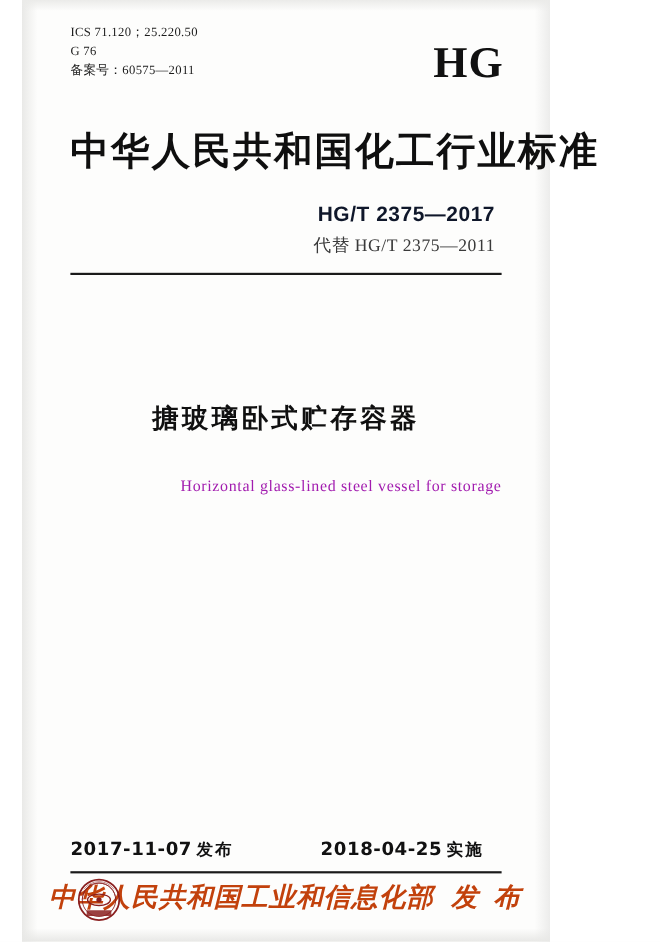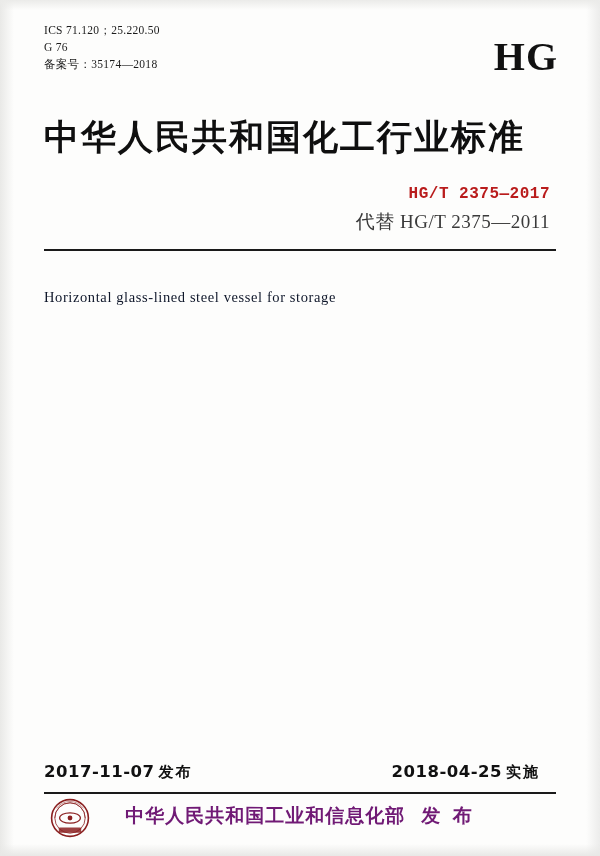--- a/index.html
+++ b/index.html
@@ -8,24 +8,25 @@
   }
   body {
     width: 600px;
     height: 856px;
     background: #ffffff;
     font-family: "Liberation Serif", serif;
     overflow: hidden;
   }
   .page {
     position: relative;
-    width: 600px;
+    width: 480px;
     height: 856px;
     background: #fdfdfc;
     box-sizing: border-box;
+    margin-left: 20px;
   }
   
   .scan-edge-left {
     position: absolute;
     left: 0; top: 0; bottom: 0;
     width: 14px;
     background: linear-gradient(to right, #e9e9e7, rgba(255,255,255,0));
     pointer-events: none;
   }
   .scan-edge-right {
@@ -100,30 +101,30 @@
     white-space: nowrap;
   }
 
   
   .std-num-block {
     margin-top: 24px;
     text-align: right;
     padding-right: 6px;
   }
   .std-num {
-    font-family: Liberation Mono, monospace;
-    font-weight: bold;
-    font-size: 16px;
+    font-family: Liberation Sans, sans-serif;
+    font-weight: bold;
+    font-size: 19px;
     letter-spacing: 0.5px;
-    color: #b91c1c;
+    color: #0f172a;
   }
   .std-replace {
     margin-top: 6px;
     font-family: "Liberation Serif", serif;
-    font-size: 19px;
+    font-size: 16px;
     letter-spacing: 0.5px;
     color: #3a3a3a;
   }
 
   .rule {
     margin-top: 14px;
     height: 2px;
     background: #1a1a1a;
     width: 100%;
   }
@@ -133,25 +134,25 @@
     margin-top: 114px;
     text-align: center;
     font-family: "DejaVu Sans", sans-serif;
     font-weight: bold;
     font-size: 24px;
     letter-spacing: 3px;
     color: #101010;
   }
   .doc-title-en {
     margin-top: 38px;
-    text-align: left;
+    text-align: right;
     font-family: "Liberation Serif", serif;
     font-size: 14.5px;
     letter-spacing: 0.6px;
-    color: #0f172a;
+    color: #a21caf;
   }
 
   
   .date-row {
     position: absolute;
     left: 0;
     right: 16px;
     bottom: 56px;
     display: flex;
     justify-content: space-between;
@@ -194,24 +195,25 @@
   .emblem {
     position: absolute;
     left: 6px;
     top: 4px;
     width: 40px;
     height: 40px;
   }
   .issuer-text {
     font-family: "DejaVu Sans", sans-serif;
     font-weight: bold;
-    font-size: 19px;
+    font-size: 24px;
     letter-spacing: 1px;
-    color: #701a75;
-    white-space: nowrap;
+    color: #c2410c;
+    white-space: nowrap;
+    font-style: italic;
   }
   .issuer-text .pub {
     margin-left: 16px;
     letter-spacing: 3px;
   }
 </style>
 </head>
 <body>
 
 <div class="page">
@@ -219,34 +221,35 @@
   <div class="scan-edge-right"></div>
   <div class="scan-edge-top"></div>
   <div class="scan-edge-bottom"></div>
 
   <div class="content">
 
     <div class="header-row">
       <div class="ics-block">
         <div>ICS 71.120；25.220.50</div>
         <div>G 76</div>
-        <div>备案号：35174—2018</div>
+        <div>备案号：60575—2011</div>
       </div>
       <div class="hg-logo">HG</div>
     </div>
 
     <div class="main-title">中华人民共和国化工行业标准</div>
 
     <div class="std-num-block">
       <div class="std-num">HG/T 2375—2017</div>
       <div class="std-replace">代替 HG/T 2375—2011</div>
     </div>
 
     <div class="rule"></div>
 
+    <div class="doc-title-cn">搪玻璃卧式贮存容器</div>
     <div class="doc-title-en">Horizontal glass-lined steel vessel for storage</div>
 
     <div class="date-row">
       <div class="date-item">
         <span>2017-11-07</span><span class="suffix">发布</span>
       </div>
       <div class="date-item">
         <span>2018-04-25</span><span class="suffix">实施</span>
       </div>
     </div>

